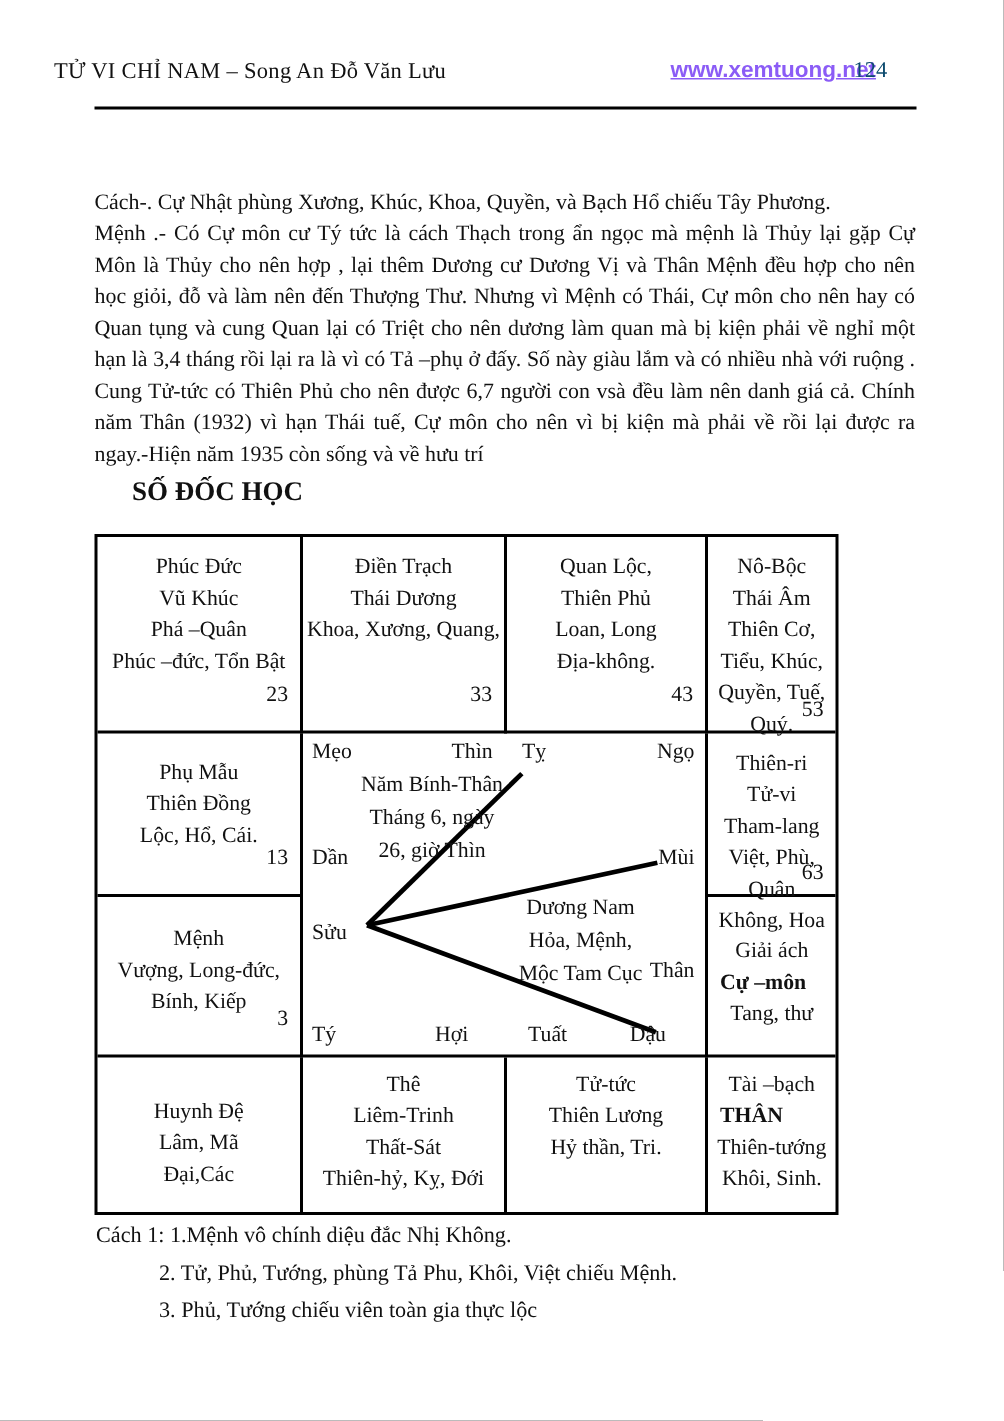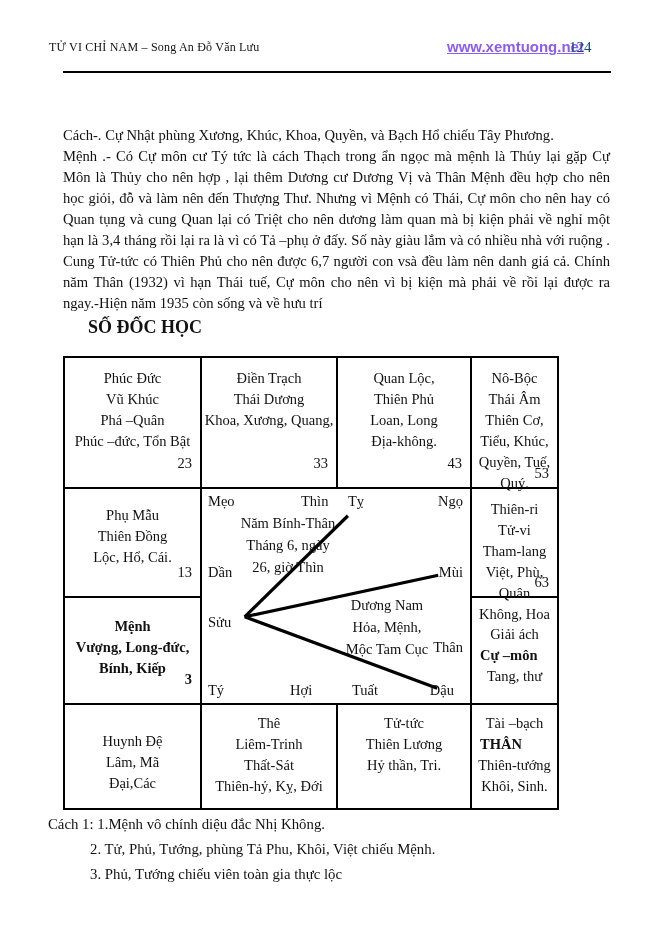--- a/index.html
+++ b/index.html
@@ -1,49 +1,49 @@
 <!DOCTYPE html>
 <html><head>
 <meta charset="utf-8">
 <style>
   html,body{margin:0;padding:0;background:#888;}
   .page{position:relative;width:669px;height:947px;background:#ffffff;
         font-family:"Liberation Serif", serif;color:#111;overflow:hidden;}
-  .hdr-title{position:absolute;top:40px;left:49px;font-size:12px;letter-spacing:.2px;}
+  .hdr-title{position:absolute;top:40px;left:36px;font-size:15px;letter-spacing:.2px;}
   .hdr-right{position:absolute;top:38px;left:447px;white-space:nowrap;}
   .site-link{font-family:"Liberation Sans", sans-serif;font-weight:bold;font-size:15px;
              color:#8b5cf6;text-decoration:underline;}
   .page-num{font-size:15px;color:#0c4a6e;margin-left:-15px;}
   .hdr-rule{position:absolute;top:71px;left:63px;width:548px;border-top:2px solid #000;}
   .content{position:absolute;top:125px;left:63px;width:547px;font-size:14.6px;line-height:21px;}
   .content p{margin:0;text-align:justify;}
   .sec-heading{font-weight:bold;font-size:18px;margin:3px 0 0 25px;}
   .chart{position:absolute;left:63px;top:356px;width:496px;height:454px;
          display:grid;grid-template-columns:137px 136px 134px 1fr;
          grid-template-rows:131px 109px 107px 1fr;
          border:2px solid #000;box-sizing:border-box;background:#fff;font-size:14.5px;}
   .cell{position:relative;border-right:2px solid #000;border-bottom:2px solid #000;
         text-align:center;padding-top:10px;line-height:21px;box-sizing:border-box;}
   .cell.no-r{border-right:none;}
   .cell.no-b{border-bottom:none;}
   .cell .bold-left{font-weight:bold;text-align:left;padding-left:8px;}
   .num{position:absolute;right:8px;bottom:13px;}
   .num.low{bottom:3px;}
-  .pt16{padding-top:16px;} .pt18{padding-top:18px;font-weight:bold;} .pt26{padding-top:26px;} .pt20{padding-top:8px;}
+  .pt16{padding-top:16px;} .pt18{padding-top:18px;} .pt26{padding-top:26px;} .pt20{padding-top:8px;}
   .center-cell{position:relative;grid-column:2/4;grid-row:2/4;
                border-right:2px solid #000;border-bottom:2px solid #000;box-sizing:border-box;}
   .branch{position:absolute;font-size:14.5px;line-height:15px;}
   .b-meo{top:5px;left:6px;} .b-thin{top:5px;left:99px;} .b-ty{top:5px;left:146px;} .b-ngo{top:5px;right:7px;}
   .b-dan{top:76px;left:6px;} .b-mui{top:76px;right:7px;}
   .b-suu{top:126px;left:6px;} .b-than{top:151px;right:7px;}
-  .b-ti{bottom:5px;left:6px;} .b-hoi{bottom:5px;left:88px;} .b-tuat{bottom:5px;left:150px;} .b-dau{bottom:5px;right:16px;}
+  .b-ti{bottom:5px;left:6px;} .b-hoi{bottom:5px;left:88px;} .b-tuat{bottom:5px;left:150px;} .b-dau{bottom:5px;right:26px;}
   .birth-info{position:absolute;top:23px;left:28px;width:116px;text-align:center;line-height:22px;}
   .person-info{position:absolute;top:105px;left:135px;width:100px;text-align:center;line-height:22px;}
   .aspect-svg{position:absolute;left:0;top:0;width:100%;height:100%;}
-  .footer{position:absolute;top:812px;left:48px;width:560px;font-size:14.8px;line-height:25px;}
+  .footer{position:absolute;top:812px;left:64px;width:560px;font-size:14.8px;line-height:25px;}
   .footer .indent{padding-left:42px;}
 </style>
 </head>
 <body>
 
 <div class="page">
 
   <div class="hdr-title">TỬ VI CHỈ NAM – Song An Đỗ Văn Lưu</div>
   <div class="hdr-right">
     <span class="site-link">www.xemtuong.net</span><span class="page-num">124</span>

